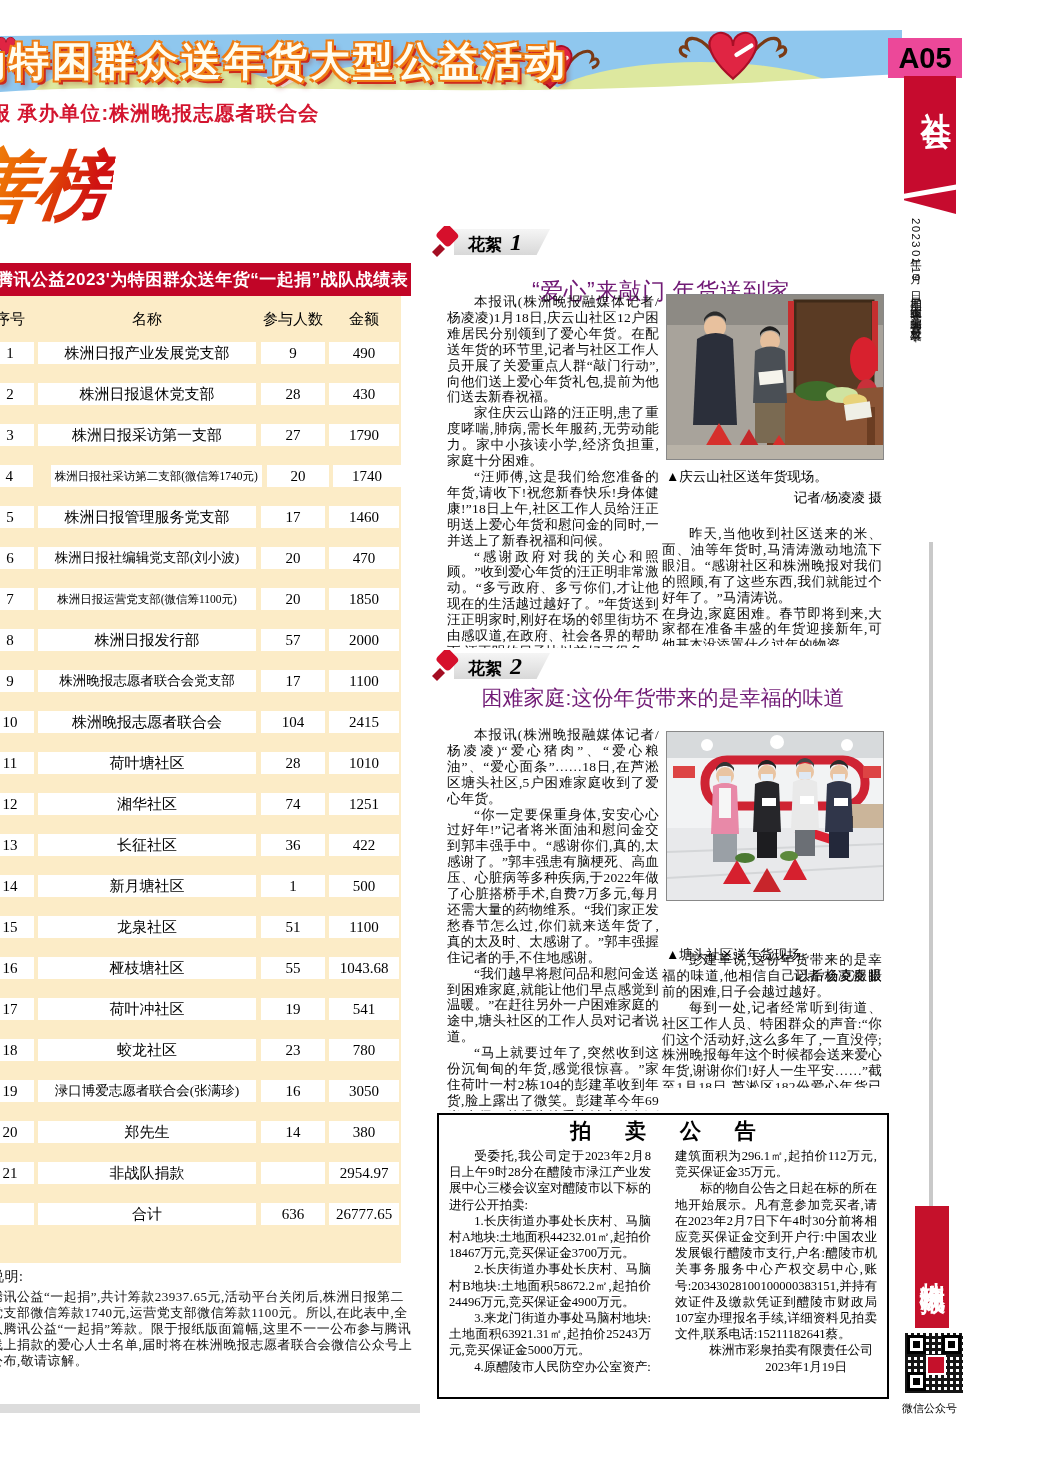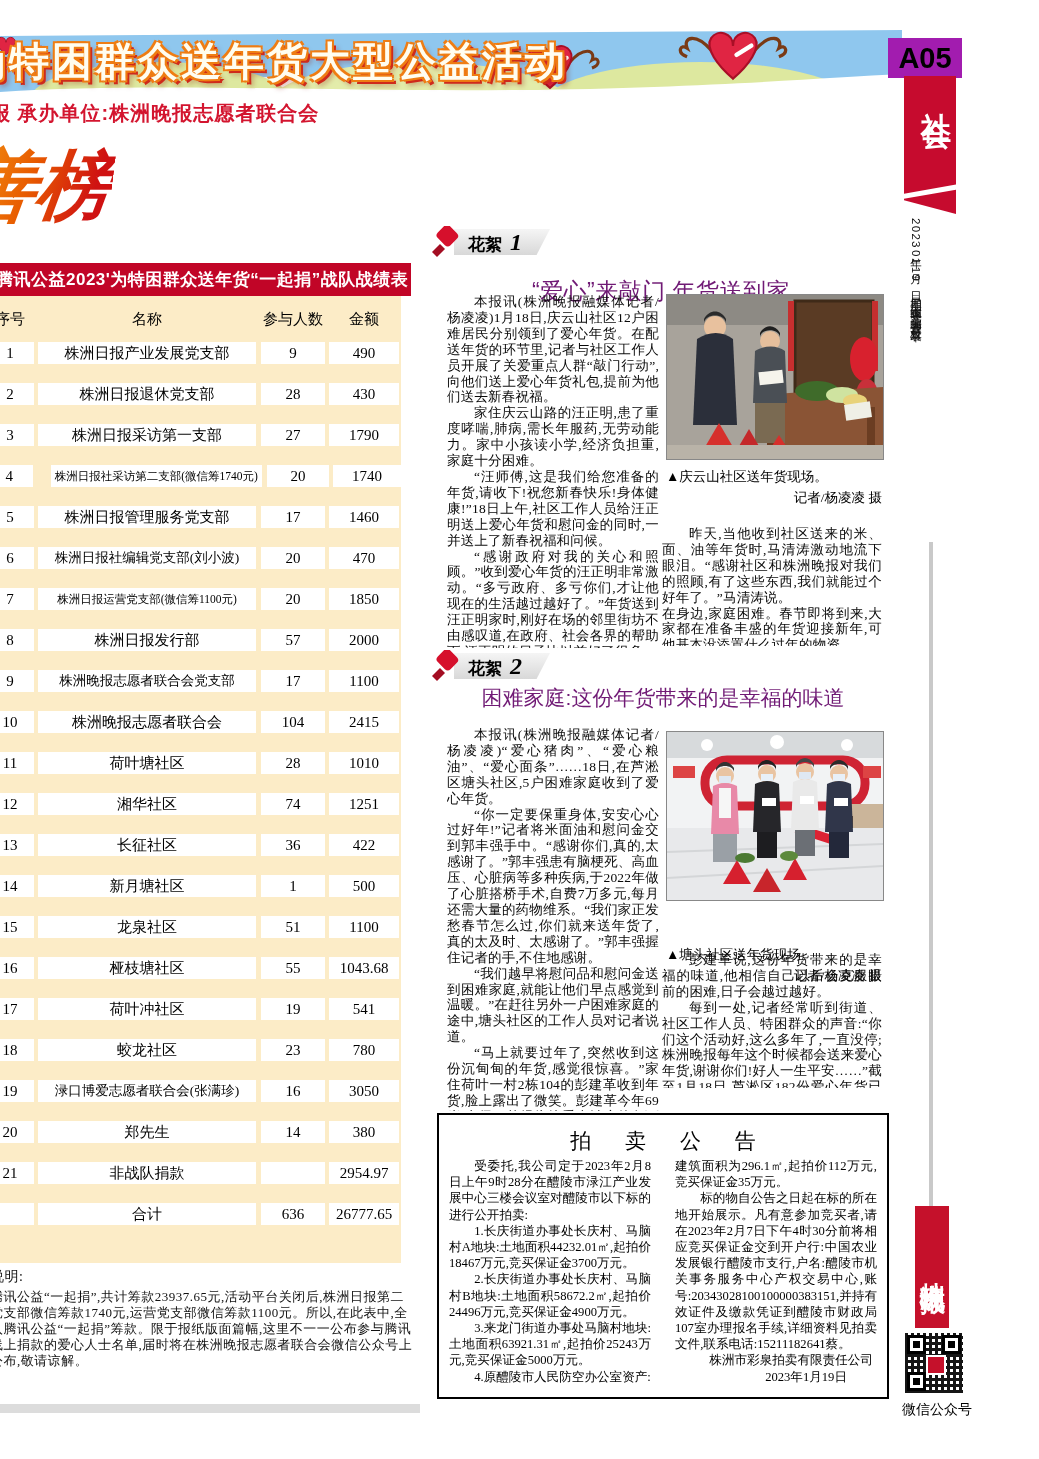--- a/index.html
+++ b/index.html
@@ -16,21 +16,21 @@
                 4px 4px 0 #cf2a1b,6px 6px 5px rgba(140,20,10,.35)}
   .organizer{left:-10px;top:100px;white-space:nowrap;color:#d3152f;
     font-family:"Liberation Sans",sans-serif;font-weight:700;font-size:20px;letter-spacing:1px}
   .calligraphy{left:-40px;top:136px;white-space:nowrap;font-family:"Liberation Sans",sans-serif;
     font-weight:900;font-style:italic;font-size:76px;transform:skewX(-7deg);color:#d94a08}
   @supports ((-webkit-background-clip:text) or (background-clip:text)){
     .calligraphy{background:linear-gradient(100deg,#f29111 5%,#e85b00 45%,#cf1212 85%);
       -webkit-background-clip:text;background-clip:text;color:transparent}}
 
   
-  .a05{left:888px;top:38px;width:74px;height:40px;background:#a21caf;text-align:center;
+  .a05{left:888px;top:38px;width:74px;height:40px;background:#ec4899;text-align:center;
     line-height:40px;font-family:"Liberation Sans",sans-serif;font-weight:700;font-size:29px}
   .ribbon{left:904px;top:76px;width:52px;height:138px;background:#c60b2e;
     clip-path:polygon(0 0,100% 0,100% 100%,0 90%)}
   .ribbon-stripe{position:absolute;left:-6px;bottom:20px;width:66px;height:5px;background:#fff;
     transform:rotate(-10deg)}
   .ribbon-text{position:absolute;left:0;top:12px;width:100%;text-align:center;color:#fff;
     writing-mode:vertical-rl;font-weight:700;font-size:30px;letter-spacing:8px;
     font-family:"Liberation Serif",serif;margin:0 auto}
   .dateline{left:908px;top:218px;height:340px;writing-mode:vertical-rl;color:#111;
     font-family:"Liberation Sans",sans-serif;font-size:11.5px;letter-spacing:1.3px}
@@ -39,21 +39,21 @@
     writing-mode:vertical-rl;text-align:center;font-weight:700;font-size:25px;letter-spacing:3px;
     font-family:"Liberation Serif",serif;line-height:34px}
   .qr{left:905px;top:1333px;width:58px;height:60px;background:#fff}
   .qr-grid{position:absolute;inset:0;
     background-image:repeating-linear-gradient(0deg,#151515 0 3px,transparent 3px 6px),
                      repeating-linear-gradient(90deg,#151515 0 3px,#fff 3px 6px)}
   .qf{position:absolute;width:13px;height:13px;border:3px solid #000;background:#fff}
   .qf i{position:absolute;left:3px;top:3px;width:7px;height:7px;background:#000;display:block}
   .qr-center{position:absolute;left:21px;top:22px;width:16px;height:16px;background:#c5112b;
     border:2px solid #fff}
-  .qr-caption{left:902px;top:1401px;font-size:14px;font-family:"Liberation Sans",sans-serif}
+  .qr-caption{left:902px;top:1401px;font-size:11px;font-family:"Liberation Sans",sans-serif}
 
   
   .tbar{left:-14px;top:263px;width:415px;height:33px;background:#c10527;color:#fff;
     line-height:33px;padding-left:10px;white-space:nowrap;overflow:hidden;
     font-family:"Liberation Sans",sans-serif;font-weight:700;font-size:17px;letter-spacing:.5px}
   .dtable{left:-14px;top:296px;width:415px;height:967px;background:#fcecc7;overflow:hidden}
   .thead{display:flex;height:46px;align-items:center;font-size:15px}
   .thead span{text-align:center}
   .trow{display:flex;height:22px;line-height:22px;margin-bottom:19px;font-size:15px}
   .cell{background:#fff;text-align:center;overflow:hidden;white-space:nowrap}
@@ -89,22 +89,22 @@
   .photo{border:1px solid #888;background:#ddd}
   .photo1{left:666px;top:294px}
   .photo2{left:666px;top:731px}
   .caption{font-size:13.5px;line-height:17px;width:216px}
   .caption1{left:666px;top:468px}.caption2{left:666px;top:946px}
   .credit{text-align:right;margin-top:4px}
 
   
   .auction{left:437px;top:1113px;width:452px;height:286px;border:2px solid #000;background:#fff;
     box-sizing:border-box;overflow:hidden}
-  .auction-title{text-align:center;font-family:"Liberation Sans",sans-serif;font-weight:400;
-    font-size:21px;letter-spacing:14px;text-indent:14px;margin-top:12px}
+  .auction-title{text-align:center;font-family:"Liberation Sans",sans-serif;font-weight:700;
+    font-size:21px;letter-spacing:14px;text-indent:14px;margin-top:2px}
   .auction-cols{display:flex;gap:24px;padding:3px 10px 0}
   .auction-col{width:50%;font-size:12.6px;line-height:16.2px;text-align:justify}
   .auction-sign{text-align:right;padding-right:4px;text-indent:0}
   .auction-date{text-align:right;padding-right:30px;text-indent:0}
 
   .gbar{left:0;top:1404px;width:420px;height:9px;background:#dcdcdc}
 </style>
 </head>
 <body>
 

